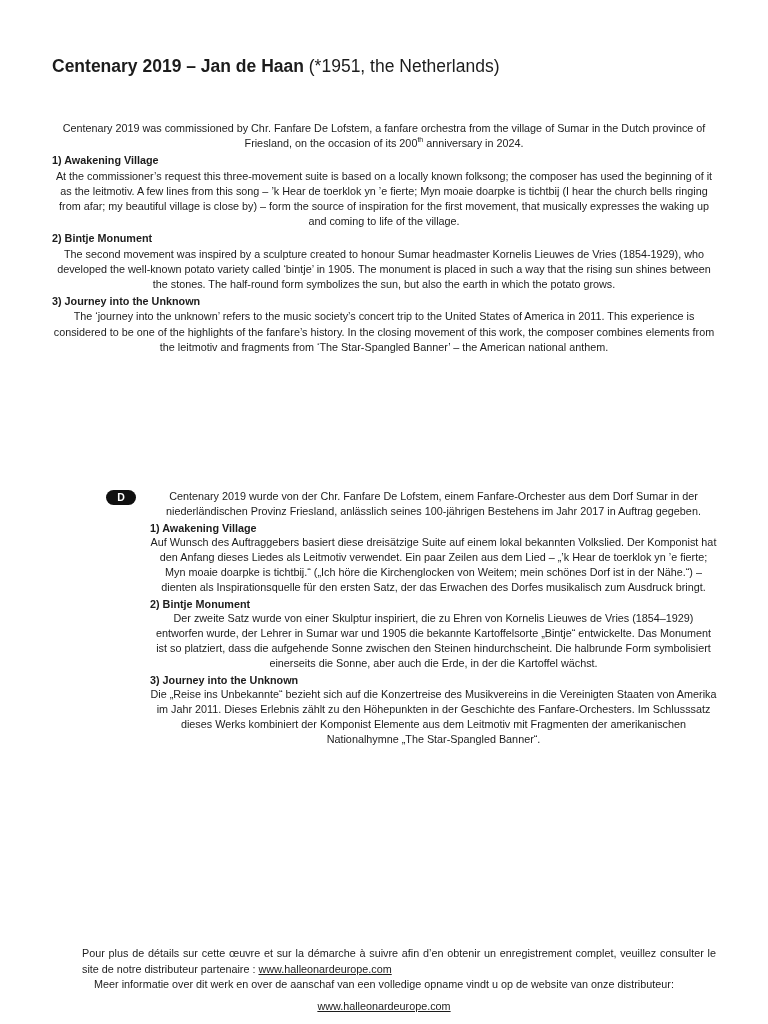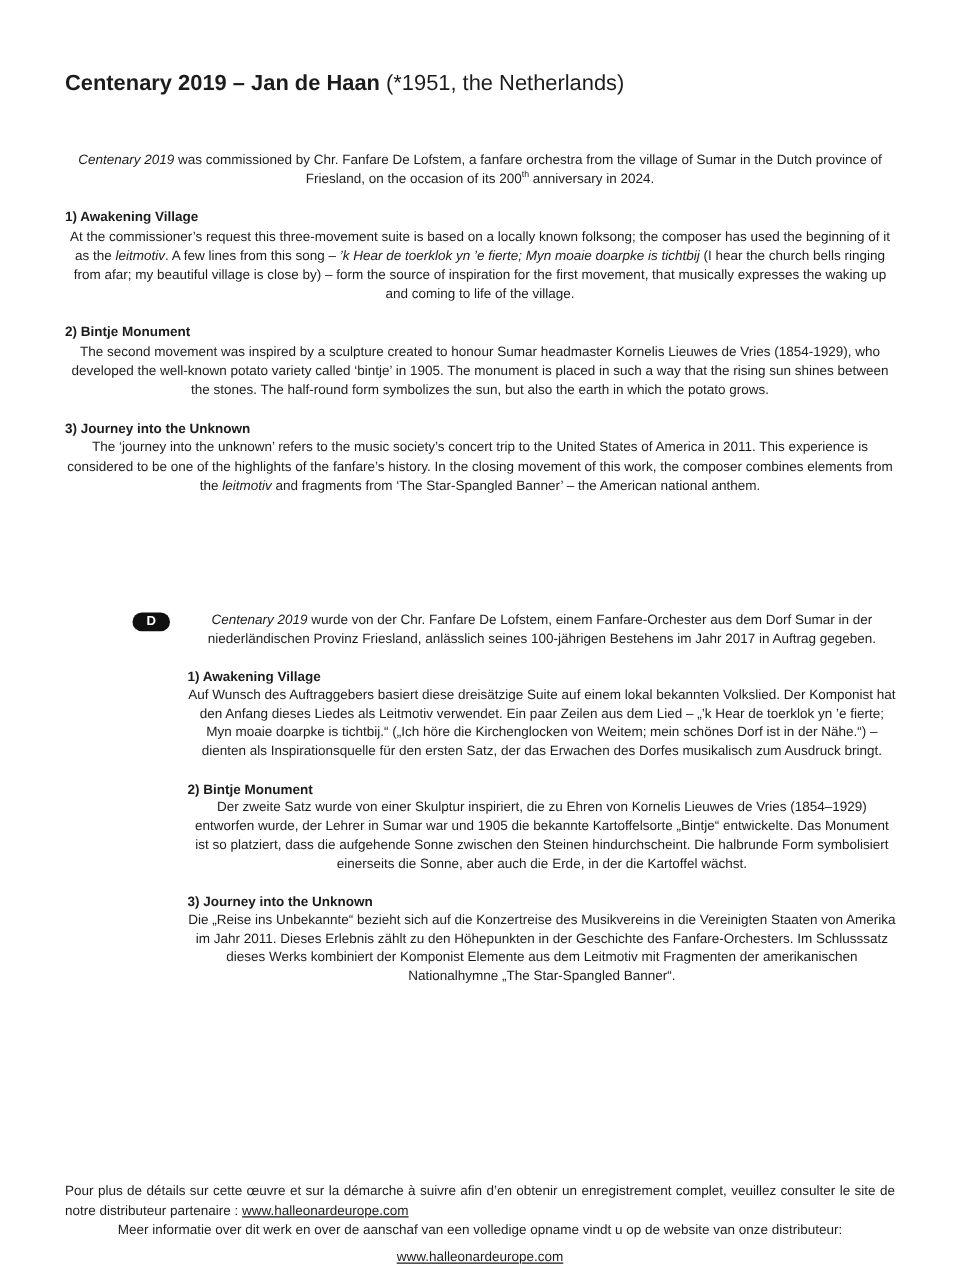--- a/index.html
+++ b/index.html
@@ -37,23 +37,23 @@
     width: 664px;
   }
   .german {
     position: absolute;
     left: 150px;
     top: 489px;
     width: 567px;
     line-height: 14.8px;
   }
   p { margin: 0; text-align: center; }
-  .sec { margin-top: 16px; }
+  .sec { margin-top: 2px; }
   .h { font-weight: 700; }
-  .i { font-style: italic; }
+  .i { }
   sup.ord { font-size: 7px; vertical-align: super; line-height: 0; }
 
   .d-badge {
     position: absolute;
     left: 106px;
     top: 490px;
     width: 30px;
     height: 15px;
     background: #101010;
     border-radius: 8px;
@@ -66,21 +66,21 @@
   }
 
   .footer {
     position: absolute;
     left: 52px;
     top: 946px;
     width: 664px;
     font-size: 10.8px;
     line-height: 15.5px;
   }
-  .footer .just { text-align: justify; }
+  .footer .just { text-align: justify; margin-left: 30px; }
   .link {
     color: #1c1c1c;
     text-decoration: underline;
     cursor: pointer;
   }
   .footer .last-link-line { margin-top: 6px; }
 </style>
 </head>
 <body>
 

